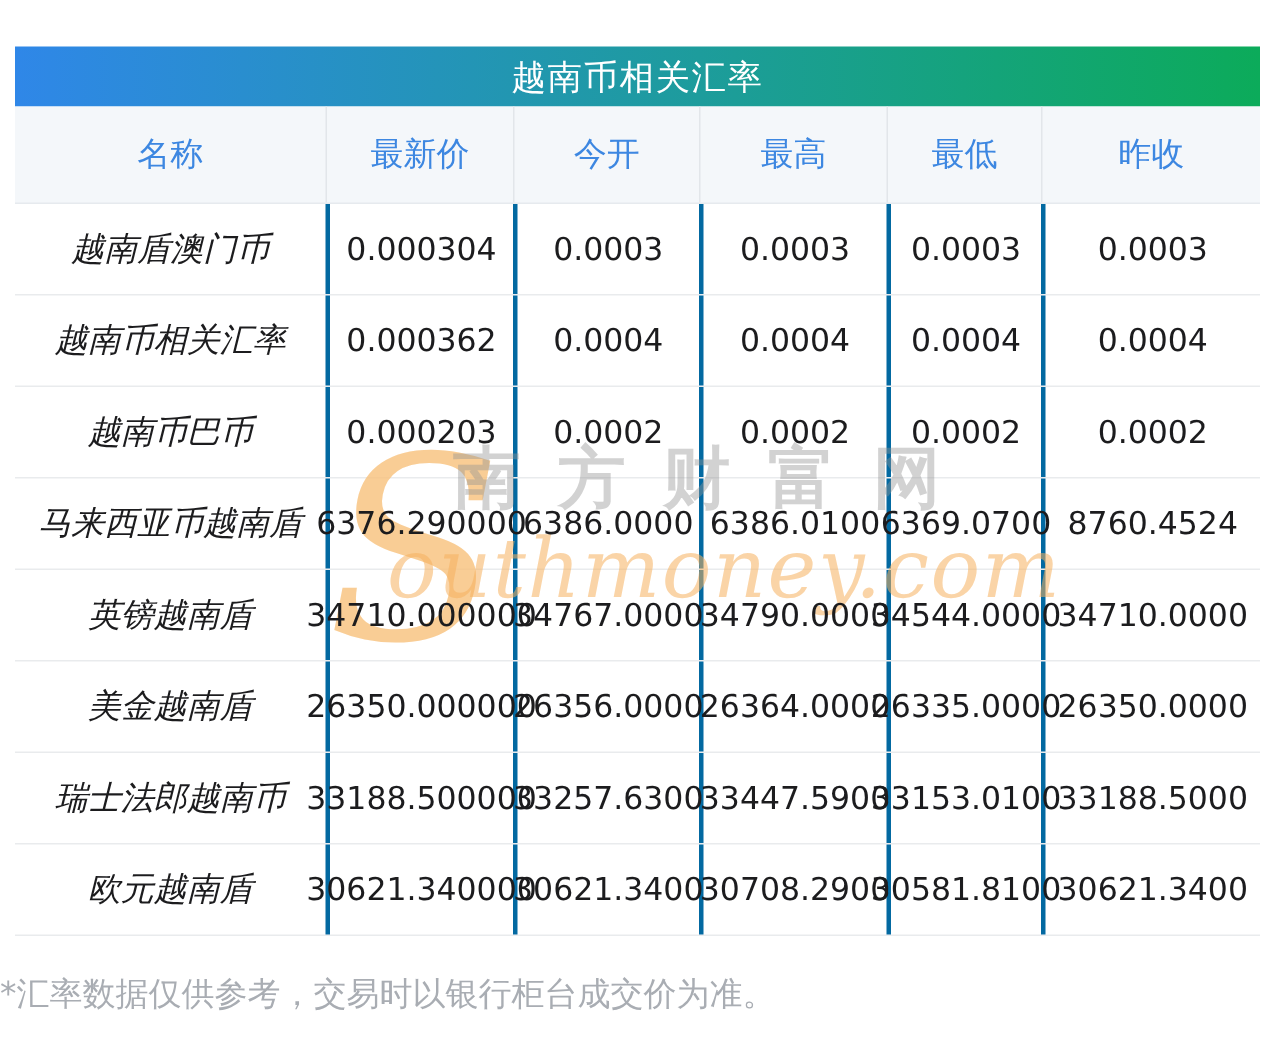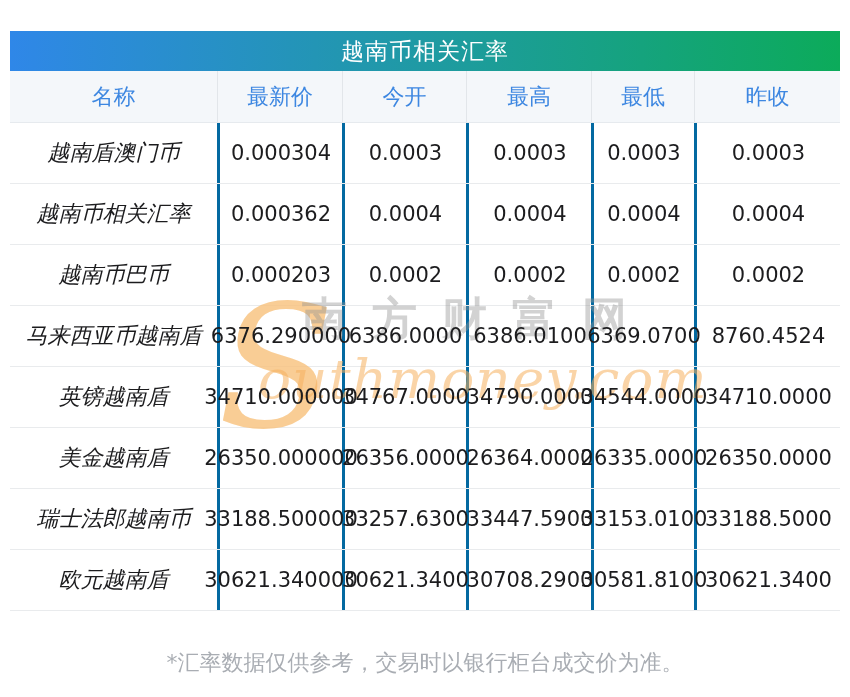--- a/index.html
+++ b/index.html
@@ -6,21 +6,21 @@
   html,body { width:850px; height:697px; background:#ffffff;
     font-family:"DejaVu Sans","Liberation Sans",sans-serif; }
   .canvas { position:relative; width:850px; height:697px; background:#ffffff; overflow:hidden; }
   .table-wrap { position:absolute; left:10px; top:31px; width:830px; }
 
   .title-bar { height:40px; display:flex; align-items:center; justify-content:center;
     background:linear-gradient(90deg,#2f87e8 0%,#1d9c9c 55%,#0cab5a 100%); }
   .title-bar span { color:#ffffff; font-size:23px; letter-spacing:1px; }
 
   .grid { display:grid; grid-template-columns:207px 125px 124px 125px 103px 146px; }
-  .hrow { height:52px; background:#f4f7fa; border-bottom:1px solid #e6eaee; }
+  .hrow { height:65px; background:#f4f7fa; border-bottom:1px solid #e6eaee; }
   .hcell { display:flex; align-items:center; justify-content:center;
     color:#3d87e1; font-size:22px; }
   .hcell + .hcell { border-left:1px solid #e2e6ea; }
 
   .row { height:61px; border-bottom:1px solid #e9ebed; background:transparent; }
   .cell { display:flex; align-items:center; justify-content:center; overflow:visible; }
   .cell + .cell { border-left:3px solid #0369a1; }
   .cell span { white-space:nowrap; position:relative; z-index:2;
     color:#1c1c1e; font-size:21px; }
   .cell.name span { font-size:22px;font-style:italic; }
@@ -29,21 +29,21 @@
     z-index:1; pointer-events:none; }
   .wm-s { position:absolute; left:208px; top:238px;
     font-family:"DejaVu Serif","Liberation Serif",serif; font-style:italic;
     font-size:170px; color:rgba(248,192,122,0.8); }
   .wm-cn { position:absolute; left:292px; top:258px; font-weight:bold;
     font-size:45px; letter-spacing:25px; color:rgba(148,148,148,0.42); }
   .wm-en { position:absolute; left:248px; top:316px;
     font-family:"DejaVu Serif","Liberation Serif",serif; font-style:italic;
     font-size:55px; letter-spacing:1px; color:rgba(246,177,94,0.55); }
 
-  .footer { position:absolute; left:0; top:648px; width:850px; text-align:center;
+  .footer { position:absolute; left:0; top:648px; width:850px; text-align:left;
     color:#a9adb3; font-size:22px; }
 </style>
 </head>
 <body>
 
 <div class="canvas">
   <div class="table-wrap">
 
     <div class="title-bar">
       <span>越南币相关汇率</span>

